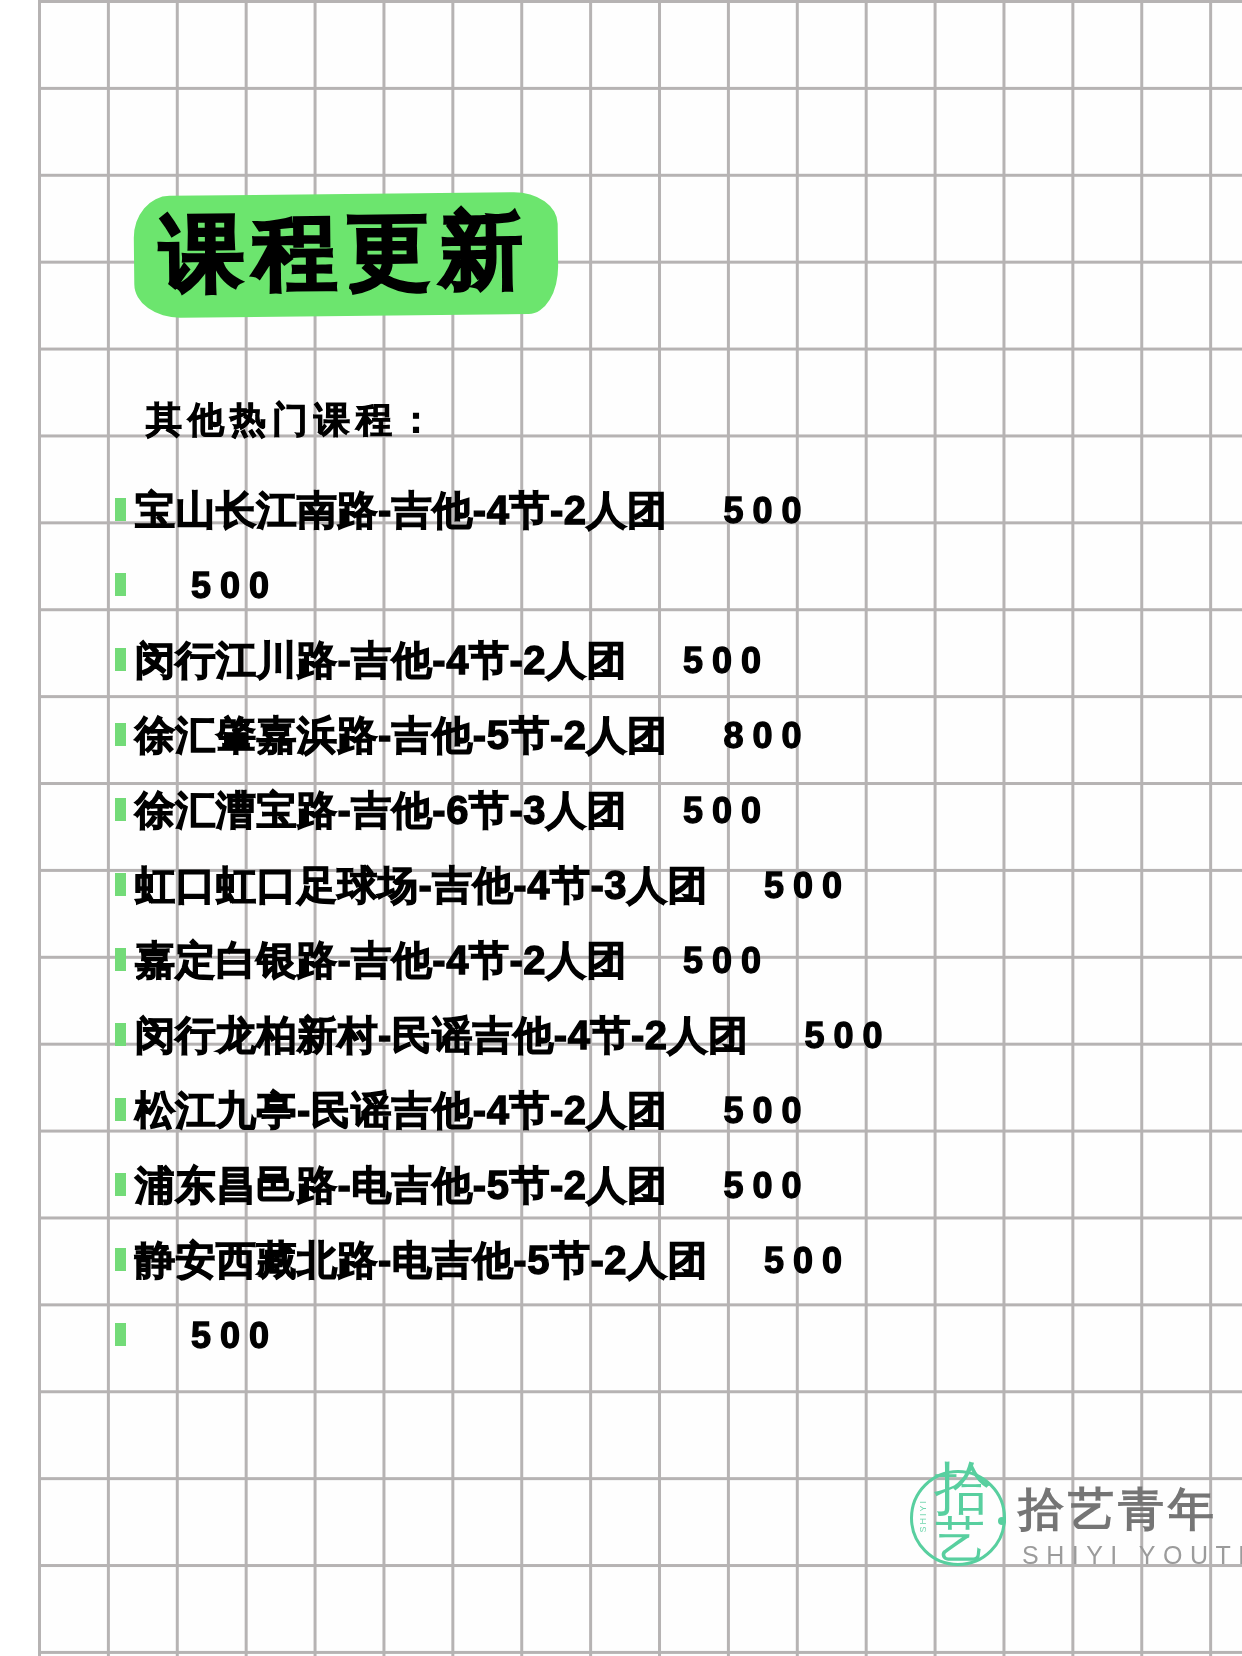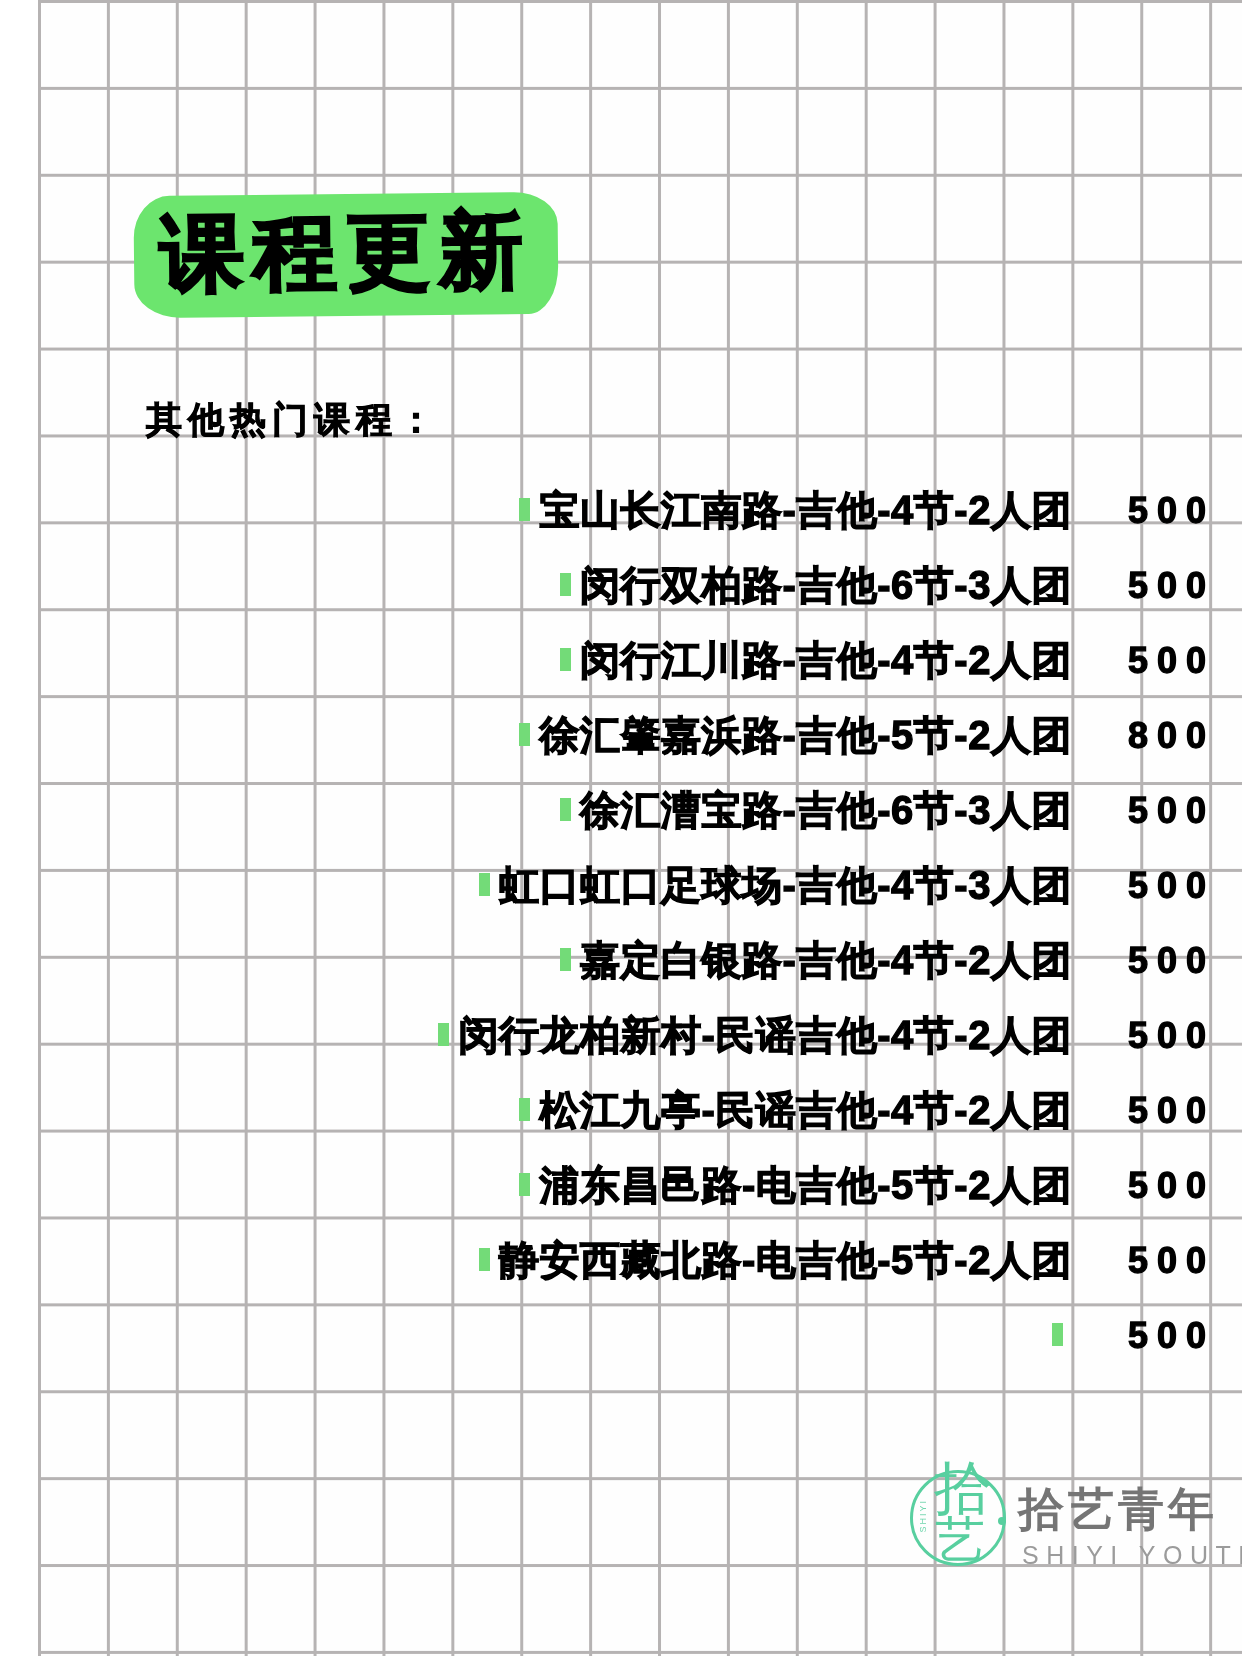--- a/index.html
+++ b/index.html
@@ -55,21 +55,20 @@
     position: absolute;
     left: 77px; top: 488px;
     width: 1100px;
   }
   .course-row {
     display: flex;
     align-items: center;
     height: 45px;
     margin-bottom: 30px;
     white-space: nowrap;
-    justify-content: flex-end;
   }
   .bullet {
     flex: 0 0 auto;
     width: 11px; height: 23px;
     margin-right: 9px;
     margin-top: -2px;
     background: #73db78;
   }
   .course-label {
     font-size: 40px;
@@ -169,21 +168,20 @@
   <div class="subtitle">其他热门课程：</div>
 
   <div class="course-list" id="course-list">
       <div class="course-row">
         <span class="bullet"></span>
         <span class="course-label">宝山长江南路-吉他-4节-2人团</span>
         <span class="course-price">500</span>
       </div>
       <div class="course-row">
         <span class="bullet"></span>
-        <span class="course-label">闵行双柏路-吉他-6节-3人团</span>
         <span class="course-price">500</span>
       </div>
       <div class="course-row">
         <span class="bullet"></span>
         <span class="course-label">闵行江川路-吉他-4节-2人团</span>
         <span class="course-price">500</span>
       </div>
       <div class="course-row">
         <span class="bullet"></span>
         <span class="course-label">徐汇肇嘉浜路-吉他-5节-2人团</span>

